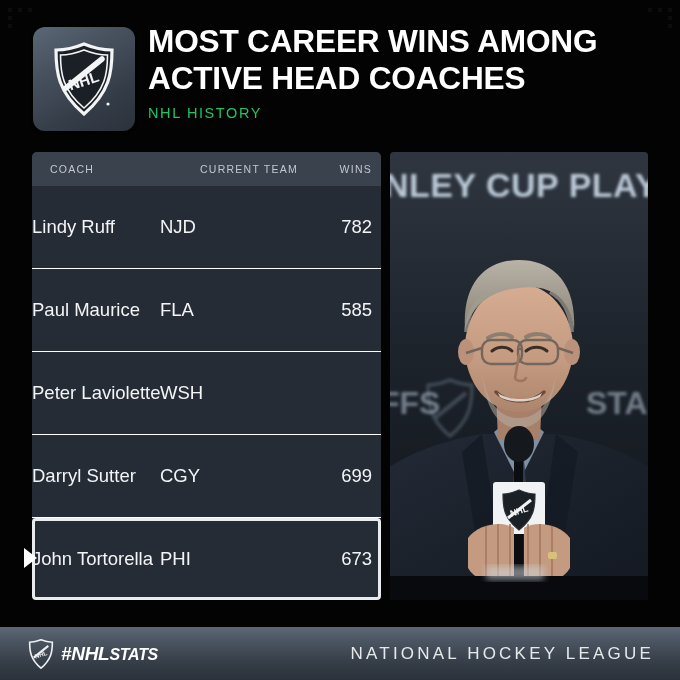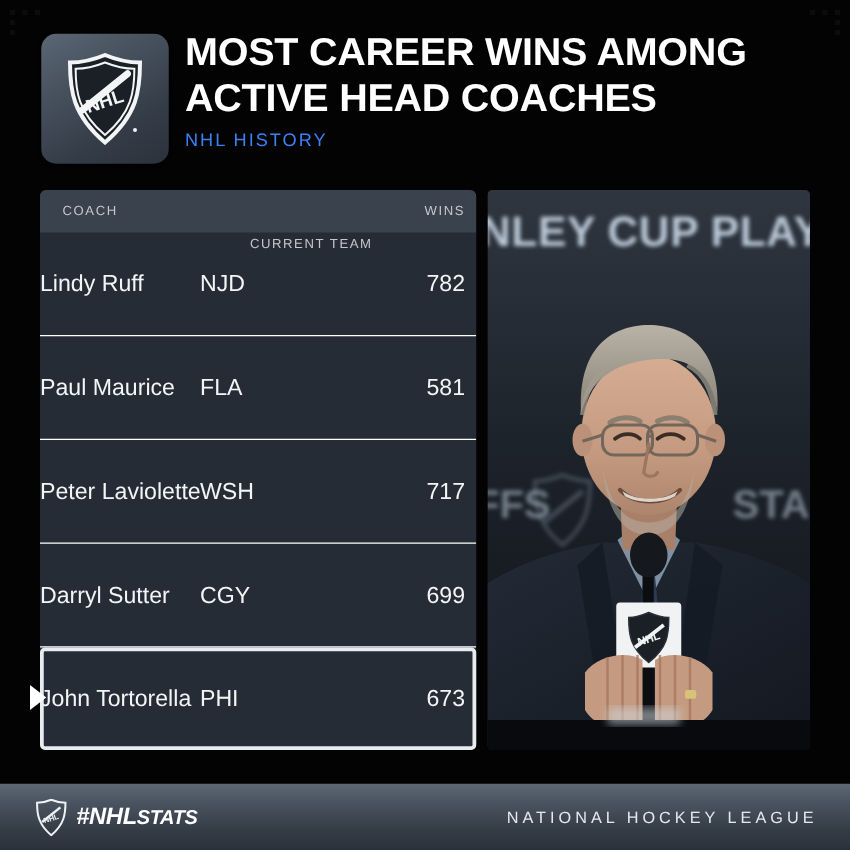--- a/index.html
+++ b/index.html
@@ -37,21 +37,21 @@
     font-size:31px;
     line-height:31px;
     letter-spacing:-0.2px;
     transform:scaleX(1.02);
     transform-origin:left center;
     white-space:nowrap;
   }
   .title-line.l2{margin-top:6px;}
   .subtitle{
     margin-top:11px;
-    color:#3b82f6;
+    color:#22c55e;
     font-size:14.5px;
     letter-spacing:1.6px;
     font-weight:normal;
   }
 
   
   .table{
     position:absolute;left:32px;top:152px;width:349px;height:448px;
     border-radius:5px;overflow:hidden;
     background:#262c36;
@@ -59,21 +59,21 @@
   .t-head{
     height:34px;width:100%;
     background:#3a424e;
     position:relative;
   }
   .t-head .th{
     position:absolute;top:0;height:34px;line-height:34px;
     color:#c3c8cf;font-size:10.5px;letter-spacing:1.25px;font-weight:normal;
   }
   .th-coach{left:18px;}
-  .th-team{left:128px;width:178px;text-align:center;margin-top:26px;}
+  .th-team{left:128px;width:178px;text-align:center;}
   .th-wins{left:272px;width:68px;text-align:right;}
 
   .t-body{position:relative;width:100%;}
   .row{
     position:relative;height:82px;width:100%;
     border-top:1px solid #ffffff;
   }
   .row:first-child{border-top:none;}
   .row .cell{
     position:absolute;top:0;height:82px;line-height:82px;
@@ -113,21 +113,21 @@
     display:flex;align-items:center;
   }
   .footer-left{position:absolute;left:28px;top:0;height:53px;display:flex;align-items:center;gap:7px;}
   .nhlstats{
     color:#ffffff;font-weight:bold;font-style:italic;font-size:19px;
     letter-spacing:-0.3px;white-space:nowrap;
   }
   .nhlstats .sm{font-size:16px;}
   .footer-right{
     position:absolute;right:26px;top:0;height:53px;line-height:53px;
-    color:#e6e9ec;font-size:13px;letter-spacing:3.2px;font-weight:normal;
+    color:#e6e9ec;font-size:17px;letter-spacing:3.2px;font-weight:normal;
     white-space:nowrap;
   }
 </style>
 </head>
 <body>
 
 <div class="stage">
 
   <div class="corner tl">
     <i style="left:0;top:0"></i>
@@ -173,27 +173,26 @@
 
       <div class="row">
         <div class="cell c-coach">Lindy Ruff</div>
         <div class="cell c-team">NJD</div>
         <div class="cell c-wins">782</div>
       </div>
 
       <div class="row">
         <div class="cell c-coach">Paul Maurice</div>
         <div class="cell c-team">FLA</div>
-        <div class="cell c-wins">581</div>
+        <div class="cell c-wins">585</div>
       </div>
 
       <div class="row">
         <div class="cell c-coach">Peter Laviolette</div>
         <div class="cell c-team">WSH</div>
-        <div class="cell c-wins">717</div>
       </div>
 
       <div class="row">
         <div class="cell c-coach">Darryl Sutter</div>
         <div class="cell c-team">CGY</div>
         <div class="cell c-wins">699</div>
       </div>
 
       <div class="row">
         <div class="cell c-team">PHI</div>

